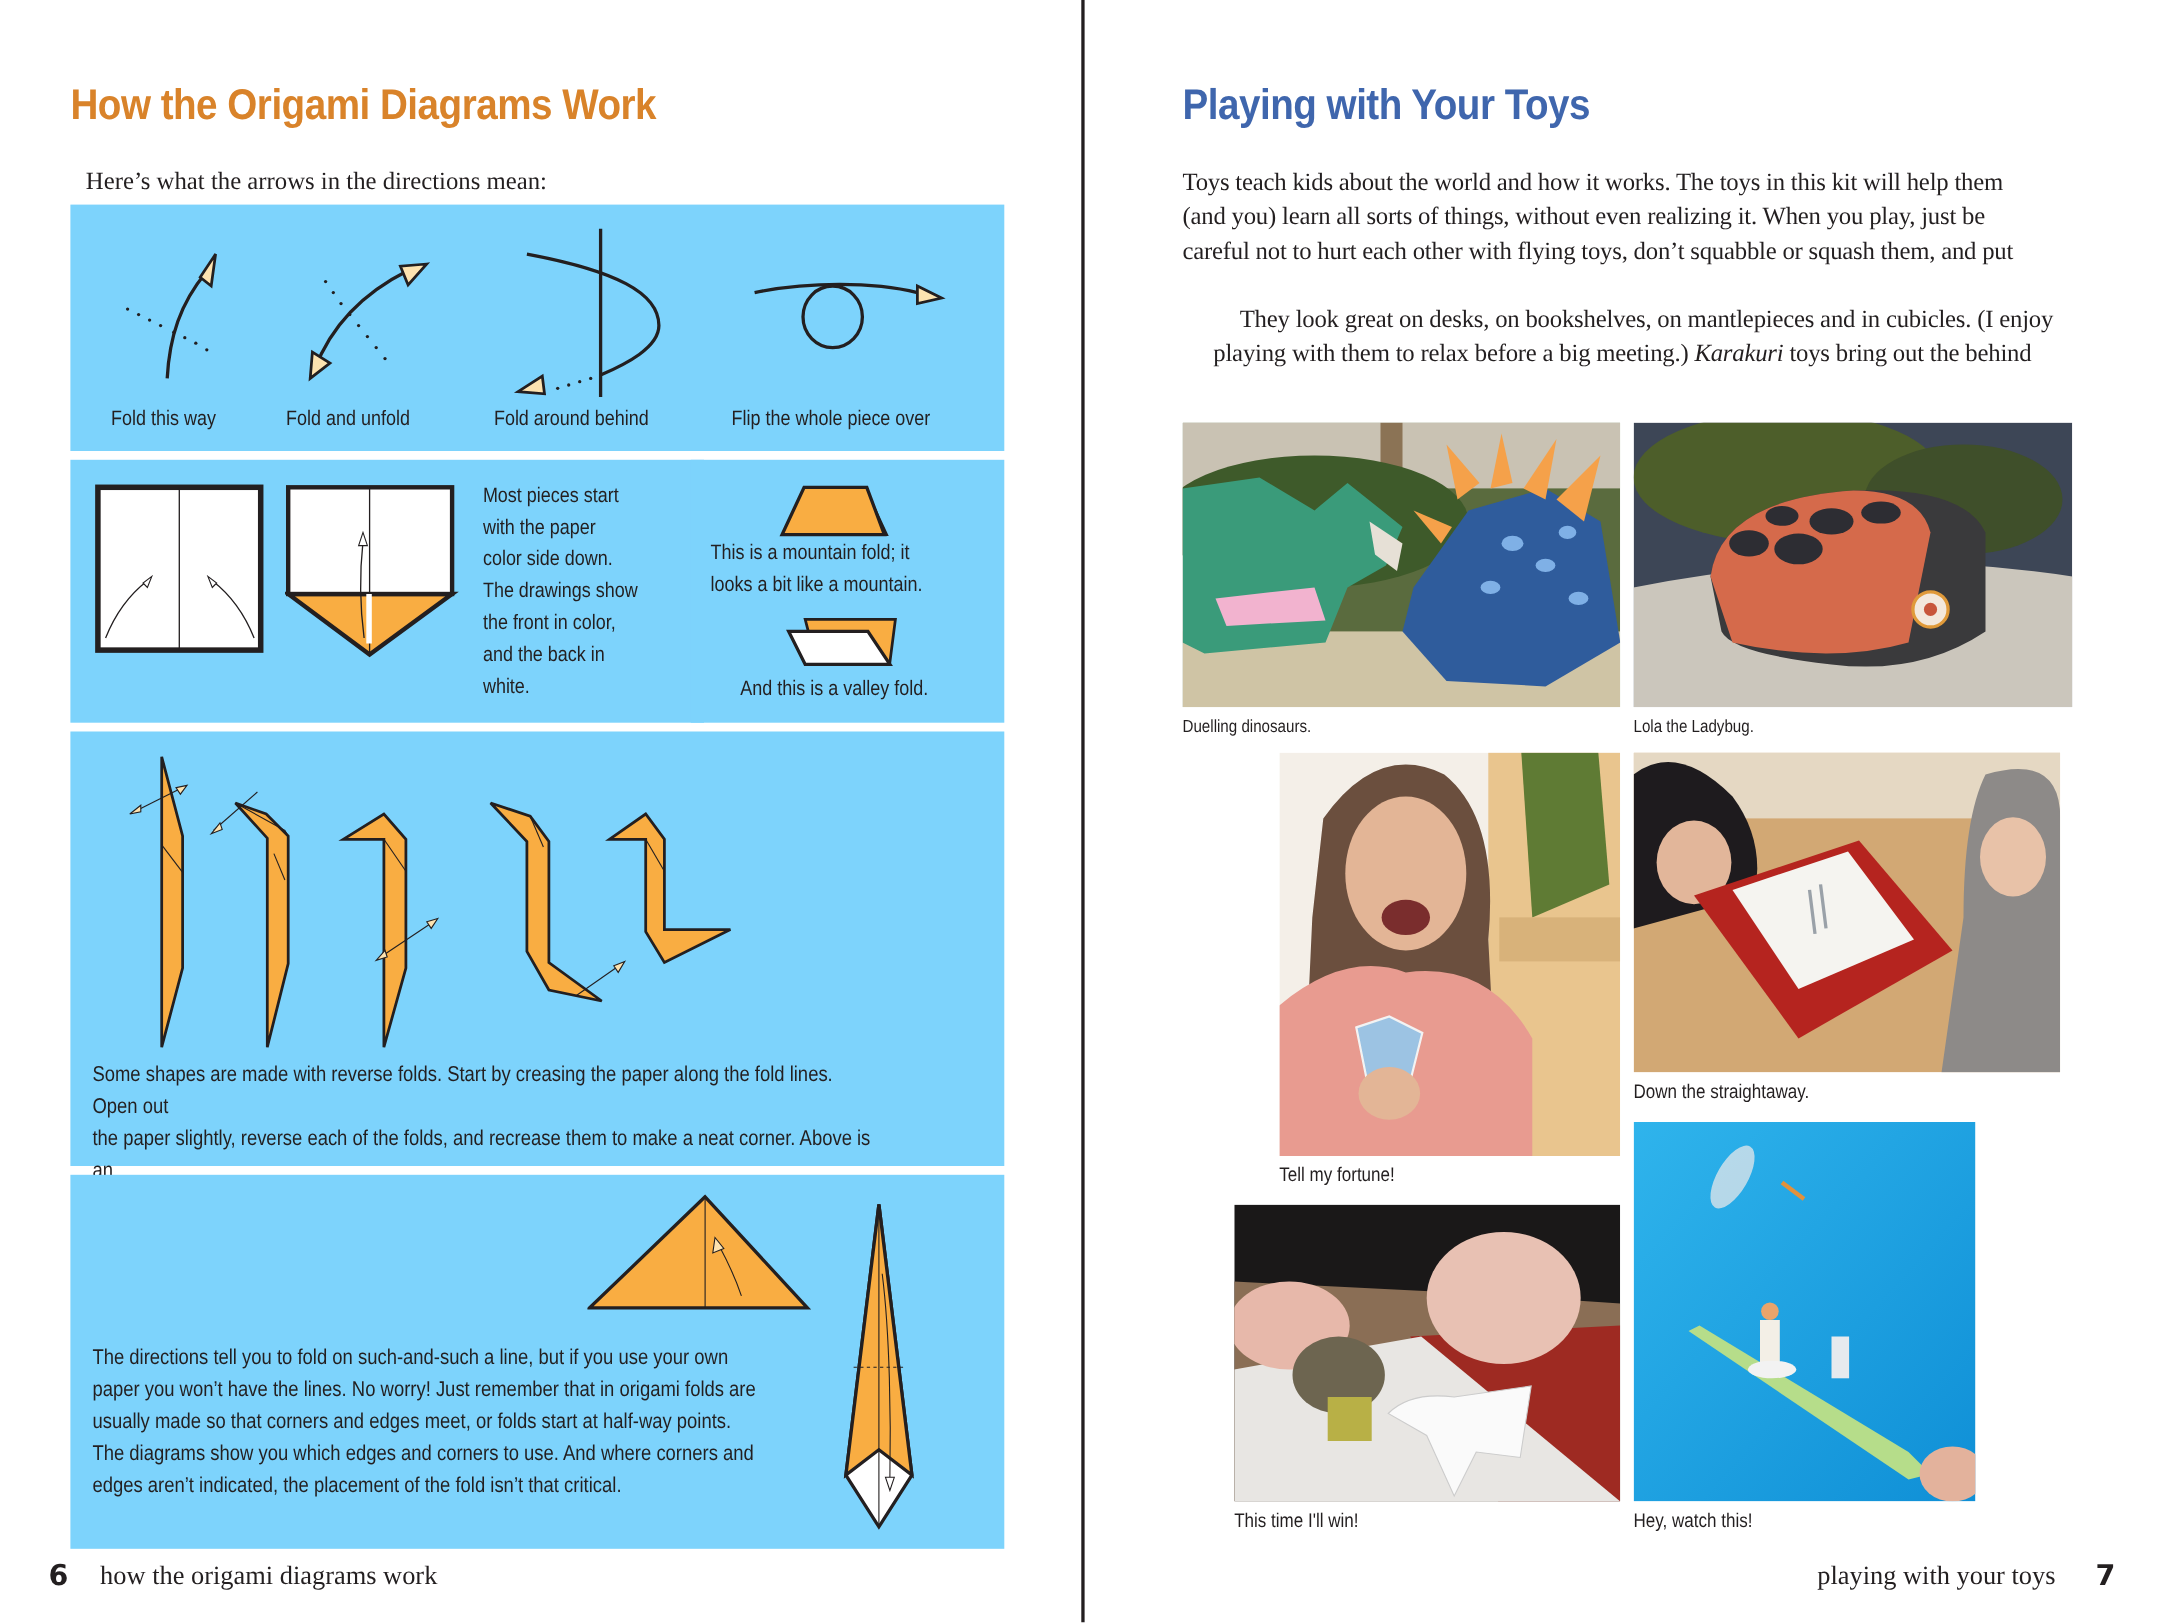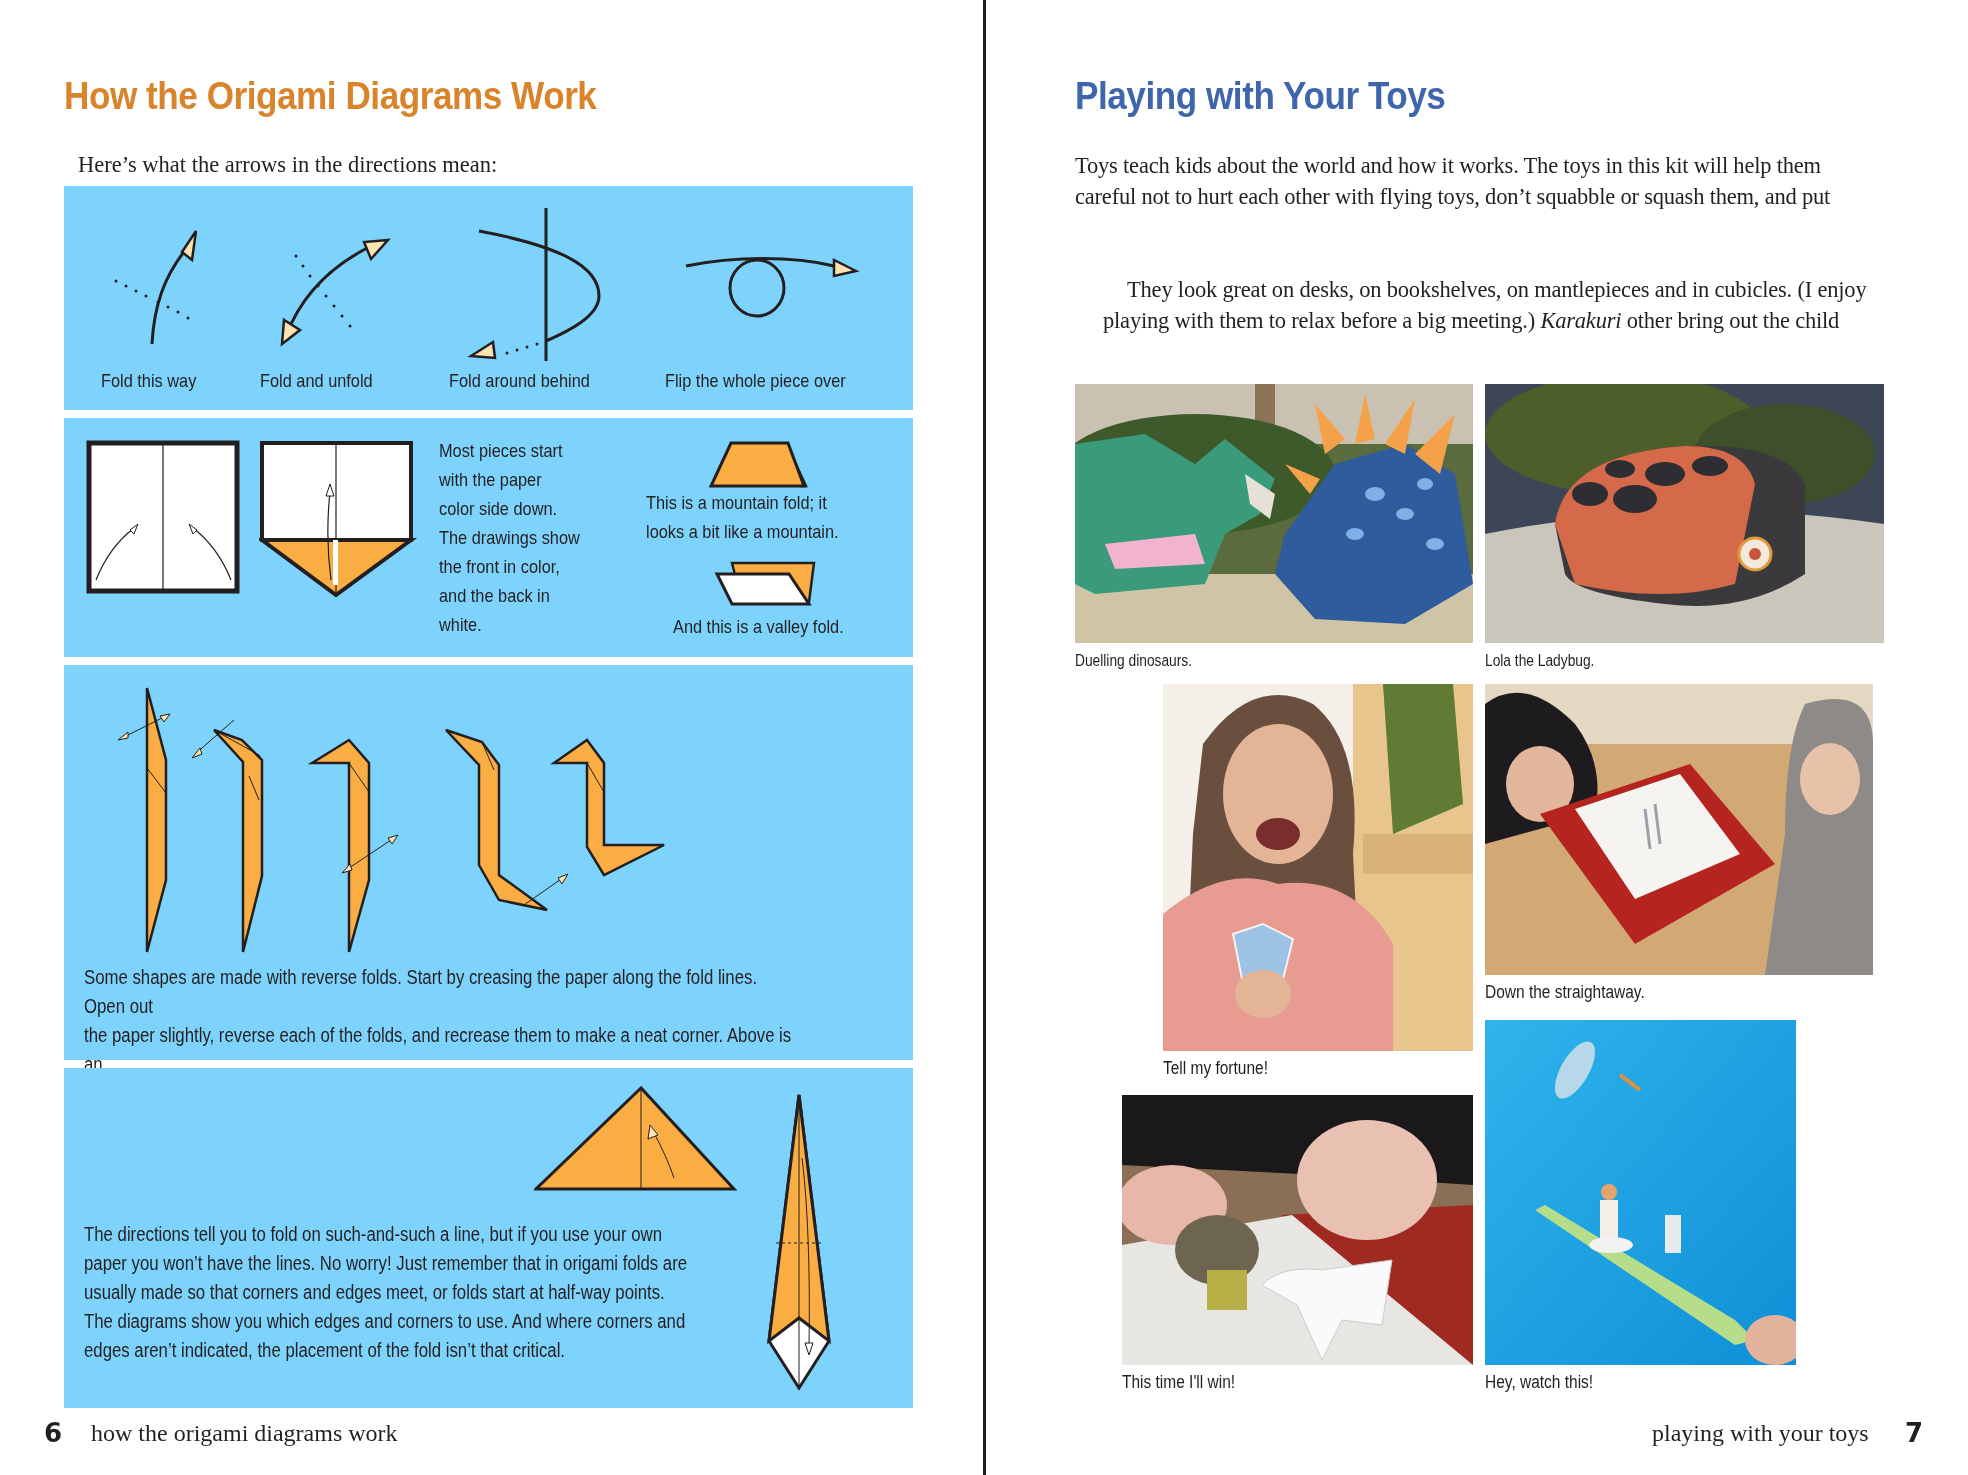--- a/index.html
+++ b/index.html
@@ -200,25 +200,26 @@
 
 <div class="abs folio-num" style="left:44px; top:1418px;">6</div>
 <div class="abs folio-text" style="left:91px; top:1420px;">how the origami diagrams work</div>
 
 <div class="abs divider"></div>
 
 <div class="abs h1" style="left:1075px; top:74px; color:#3f66ad;">Playing with Your Toys</div>
 
 <div class="abs serif" style="left:1075px; top:150px; width:810px; letter-spacing:-0.2px;">
   <div>Toys teach kids about the world and how it works. The toys in this kit will help them</div>
+  <div>(and you) learn all sorts of things, without even realizing it. When you play, just be</div>
   <div>careful not to hurt each other with flying toys, don’t squabble or squash them, and put</div>
 </div>
 <div class="abs serif" style="left:1075px; top:274px; width:810px; letter-spacing:-0.2px;margin-left:28px;">
   <div style="padding-left:24px;">They look great on desks, on bookshelves, on mantlepieces and in cubicles. (I enjoy</div>
-  <div><span>playing with them to relax before a big meeting.) </span><i>Karakuri</i><span> other bring out the child</span></div>
+  <div><span>playing with them to relax before a big meeting.) </span><i>Karakuri</i><span> toys bring out the behind</span></div>
 </div>
 
 <div class="abs photo" style="left:1075px; top:384px; width:398px; height:259px;">
   <svg viewBox="0 0 398 259" preserveAspectRatio="none">
     <rect width="398" height="259" fill="#5a6b3e"></rect>
     <rect x="0" y="0" width="398" height="60" fill="#c9c2b3"></rect>
     <rect x="180" y="0" width="20" height="80" fill="#8b7355"></rect>
     <ellipse cx="120" cy="90" rx="140" ry="60" fill="#3e5a2a"></ellipse>
     <rect x="0" y="190" width="398" height="69" fill="#cfc4a5"></rect>
     <path d="M0 60 L70 50 L120 80 L150 55 L200 95 L185 130 L150 150 L130 200 L20 210 L0 200 Z" fill="#3a9b7a"></path>

